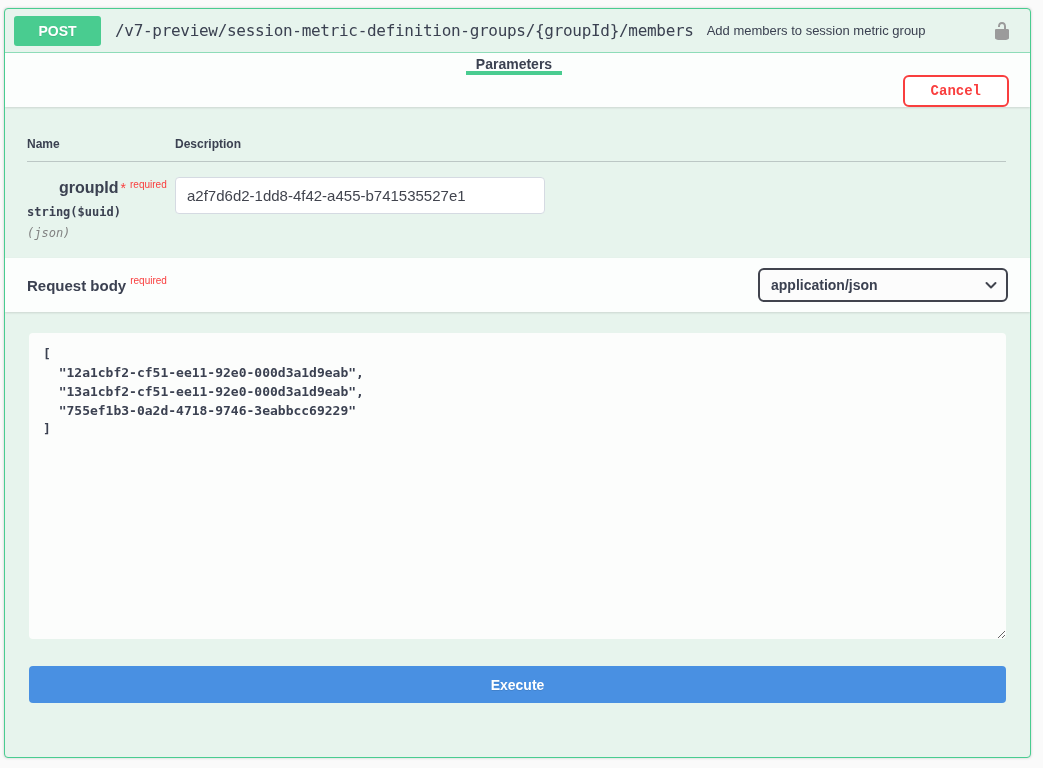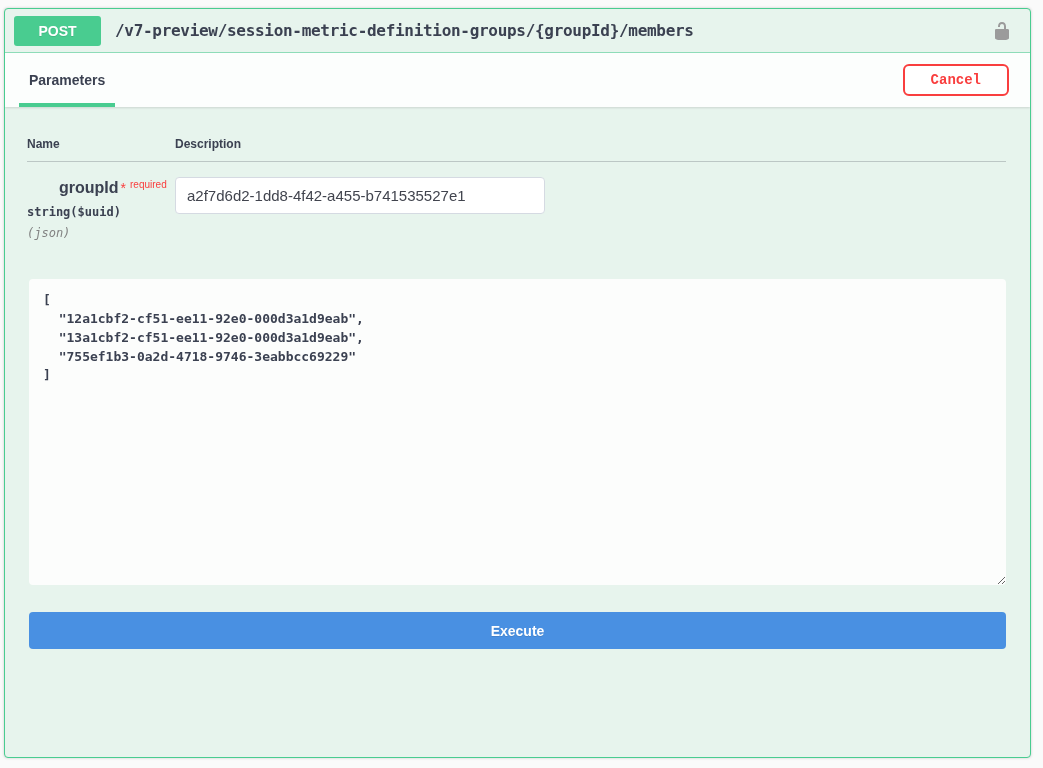--- a/index.html
+++ b/index.html
@@ -36,21 +36,21 @@
     font-size: 14px;
     width: 87px;
     padding: 7px 0;
     text-align: center;
     border-radius: 3px;
     text-shadow: 0 1px 0 rgba(0,0,0,.1);
   }
   .endpoint-path {
     margin-left: 14px;
     font-family: "DejaVu Sans Mono", "Liberation Mono", monospace;
-    font-weight: bold;
+    font-weight: normal;
     font-size: 16px;
     color: var(--text_dark, #3b4151);
     letter-spacing: -0.3px;
   }
   .endpoint-summary {
     margin-left: 13px;
     font-size: 13px;
     color: var(--text_dark, #3b4151);
   }
   .auth-btn {
@@ -63,20 +63,21 @@
   }
   
   .tab-header {
     height: 54px;
     background: rgba(255,255,255,.86);
     display: flex;
     align-items: center;
     padding: 0 21px 0 14px;
     box-shadow: 0 1px 2px rgba(0,0,0,.12);
     position: relative;
+    flex-direction: column;
   }
   .tab-item {
     position: relative;
     height: 100%;
     display: flex;
     align-items: center;
     padding: 0 10px;
     cursor: pointer;
   }
   .tab-item.active::after {
@@ -212,20 +213,21 @@
   }
 </style>
 </head>
 <body>
 
 <div class="opblock">
 
   <div class="opblock-summary">
     <span class="method-badge">POST</span>
     <span class="endpoint-path">/v7-preview/session-metric-definition-groups/{groupId}/members</span>
+    <span class="endpoint-summary">Add members to session metric group</span>
     <button class="auth-btn">
       <span>
         <svg width="20" height="20" viewBox="0 0 20 20" fill="#9b9b9b">
           <path d="M15.8 8H14V5.6C14 2.703 12.665 1 10 1 7.334 1 6 2.703 6 5.6V6h2v-.801C8 3.754 8.797 3 10 3c1.203 0 2 .754 2 2.199V8H4c-.553 0-1 .646-1 1.199V17c0 .549.428 1.139.951 1.307l1.197.387C5.672 18.861 6.55 19 7.1 19h5.8c.549 0 1.428-.139 1.951-.307l1.196-.387c.524-.167.953-.757.953-1.306V9.199C17 8.646 16.352 8 15.8 8z"></path>
         </svg>
       </span>
     </button>
   </div>
 
   <div class="tab-header">
@@ -247,20 +249,34 @@
         </div>
         <div class="param-type">string($uuid)</div>
         <div class="param-in">(json)</div>
       </div>
       <div>
         <input class="param-input" type="text" value="a2f7d6d2-1dd8-4f42-a455-b741535527e1" style="">
       </div>
     </div>
   </div>
 
+  <div class="body-header">
+    <span class="body-title">Request body</span>
+      <span class="required-sup">required</span>
+    <div class="select-wrap">
+      <select class="content-type-select">
+        <option>application/json</option>
+      </select>
+      <span class="select-chevron">
+        <svg width="14" height="14" viewBox="0 0 14 14" fill="none" stroke="#41444e" stroke-width="2" stroke-linecap="round" stroke-linejoin="round">
+          <polyline points="2.5,5 7,9.5 11.5,5"></polyline>
+        </svg>
+      </span>
+    </div>
+  </div>
 
   <div class="body-section">
     <textarea class="body-textarea" spellcheck="false" style="">[
   "12a1cbf2-cf51-ee11-92e0-000d3a1d9eab",
   "13a1cbf2-cf51-ee11-92e0-000d3a1d9eab",
   "755ef1b3-0a2d-4718-9746-3eabbcc69229"
 ]</textarea>
     <button class="execute-btn">Execute</button>
   </div>
 

